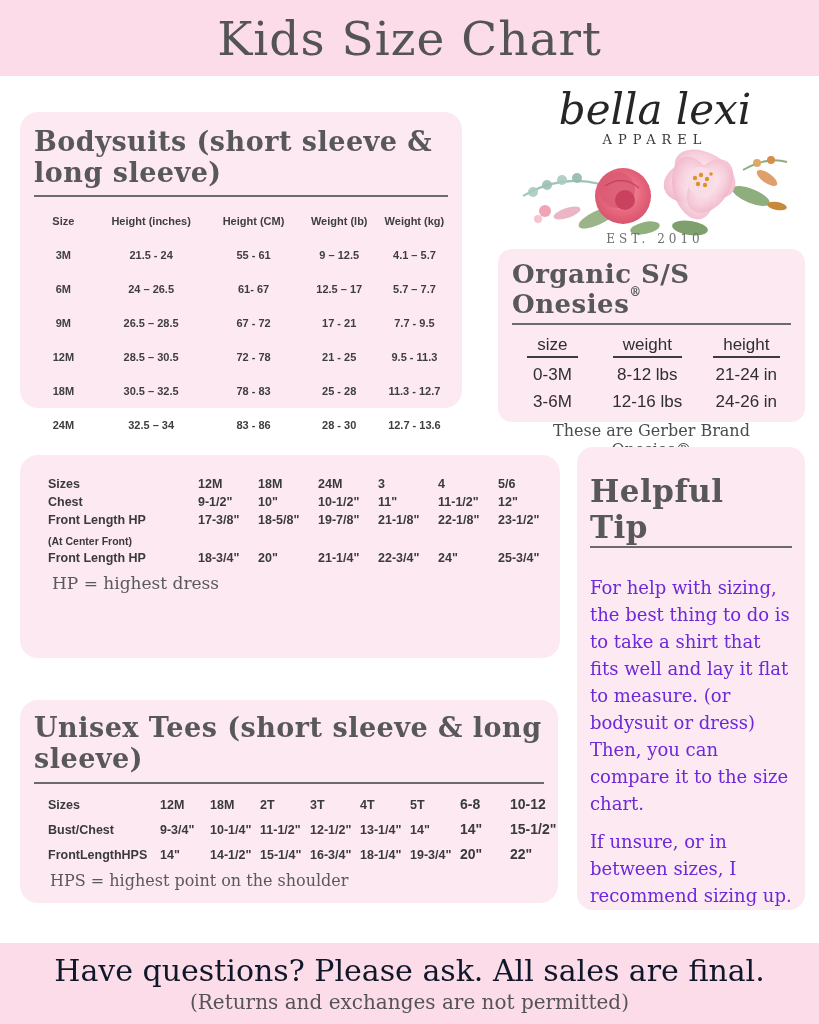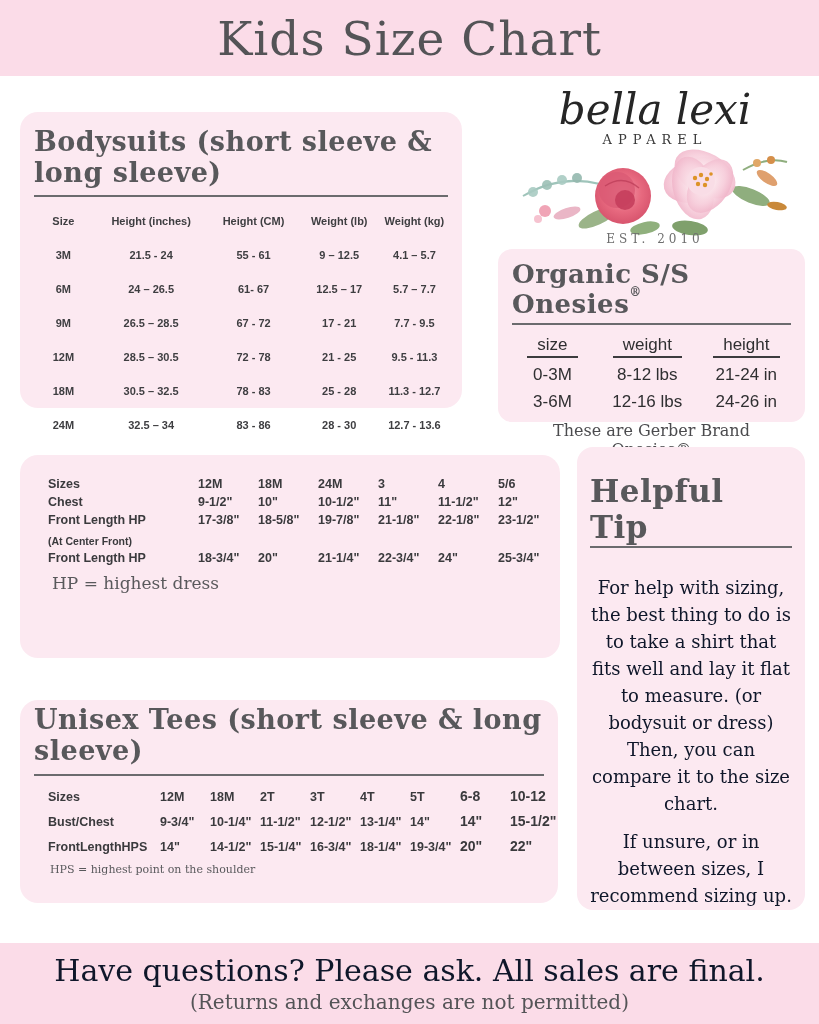--- a/index.html
+++ b/index.html
@@ -58,33 +58,33 @@
     font-family:"Liberation Sans",sans-serif;font-weight:bold;font-size:12.5px;color:#3a3a3d;}
   .ftable{margin-top:10px;display:flex;flex-direction:column;gap:4px;}
   .flabel{width:150px;flex:0 0 150px;}
   .fsub{font-size:10.5px;margin-top:8px;}
   .fval{width:60px;flex:0 0 60px;}
   .fd-note{font-size:17px;margin:8px 0 0 32px;color:#59595c;}
 
   
   #tip{left:577px;top:447px;width:228px;height:463px;border-radius:16px;padding:22px 13px 0;}
   #tip h2{display:table;margin:4px auto;font-size:31px;padding-bottom:1px;}
-  #tip p{font-size:18px;line-height:1.5;text-align:center;color:#0f172a;margin:26px 0 0;}
+  #tip p{font-size:18px;line-height:1.5;color:#6d28d9;margin:26px 0 0;}
   #tip p.second{margin-top:11px;}
 
   
-  #tees{left:20px;top:700px;width:538px;height:203px;padding:4px 0 0;}
+  #tees{left:20px;top:700px;width:538px;height:203px;padding:12px 0 0;}
   #tees h2{font-size:27px;margin:0 14px;padding-bottom:8px;}
   .trow{display:flex;align-items:baseline;padding:0 0 0 28px;
     font-family:"Liberation Sans",sans-serif;font-weight:bold;font-size:12.5px;color:#3a3a3d;}
   .ttable{margin-top:12px;display:flex;flex-direction:column;gap:9px;}
   .tlabel{width:112px;flex:0 0 112px;}
   .tval{width:50px;flex:0 0 50px;}
   .trow .tval:nth-child(8),.trow .tval:nth-child(9){font-size:14px;}
-  .tee-note{font-size:11px;margin:9px 0 0 30px;color:#59595c;}
+  .tee-note{font-size:16px;margin:9px 0 0 30px;color:#59595c;}
 
   svg text{font-family:"DejaVu Serif","Liberation Serif",serif;}
 </style>
 </head>
 <body>
 
 <div class="band band-top">
   <div class="main-title">Kids Size Chart</div>
 </div>
 

